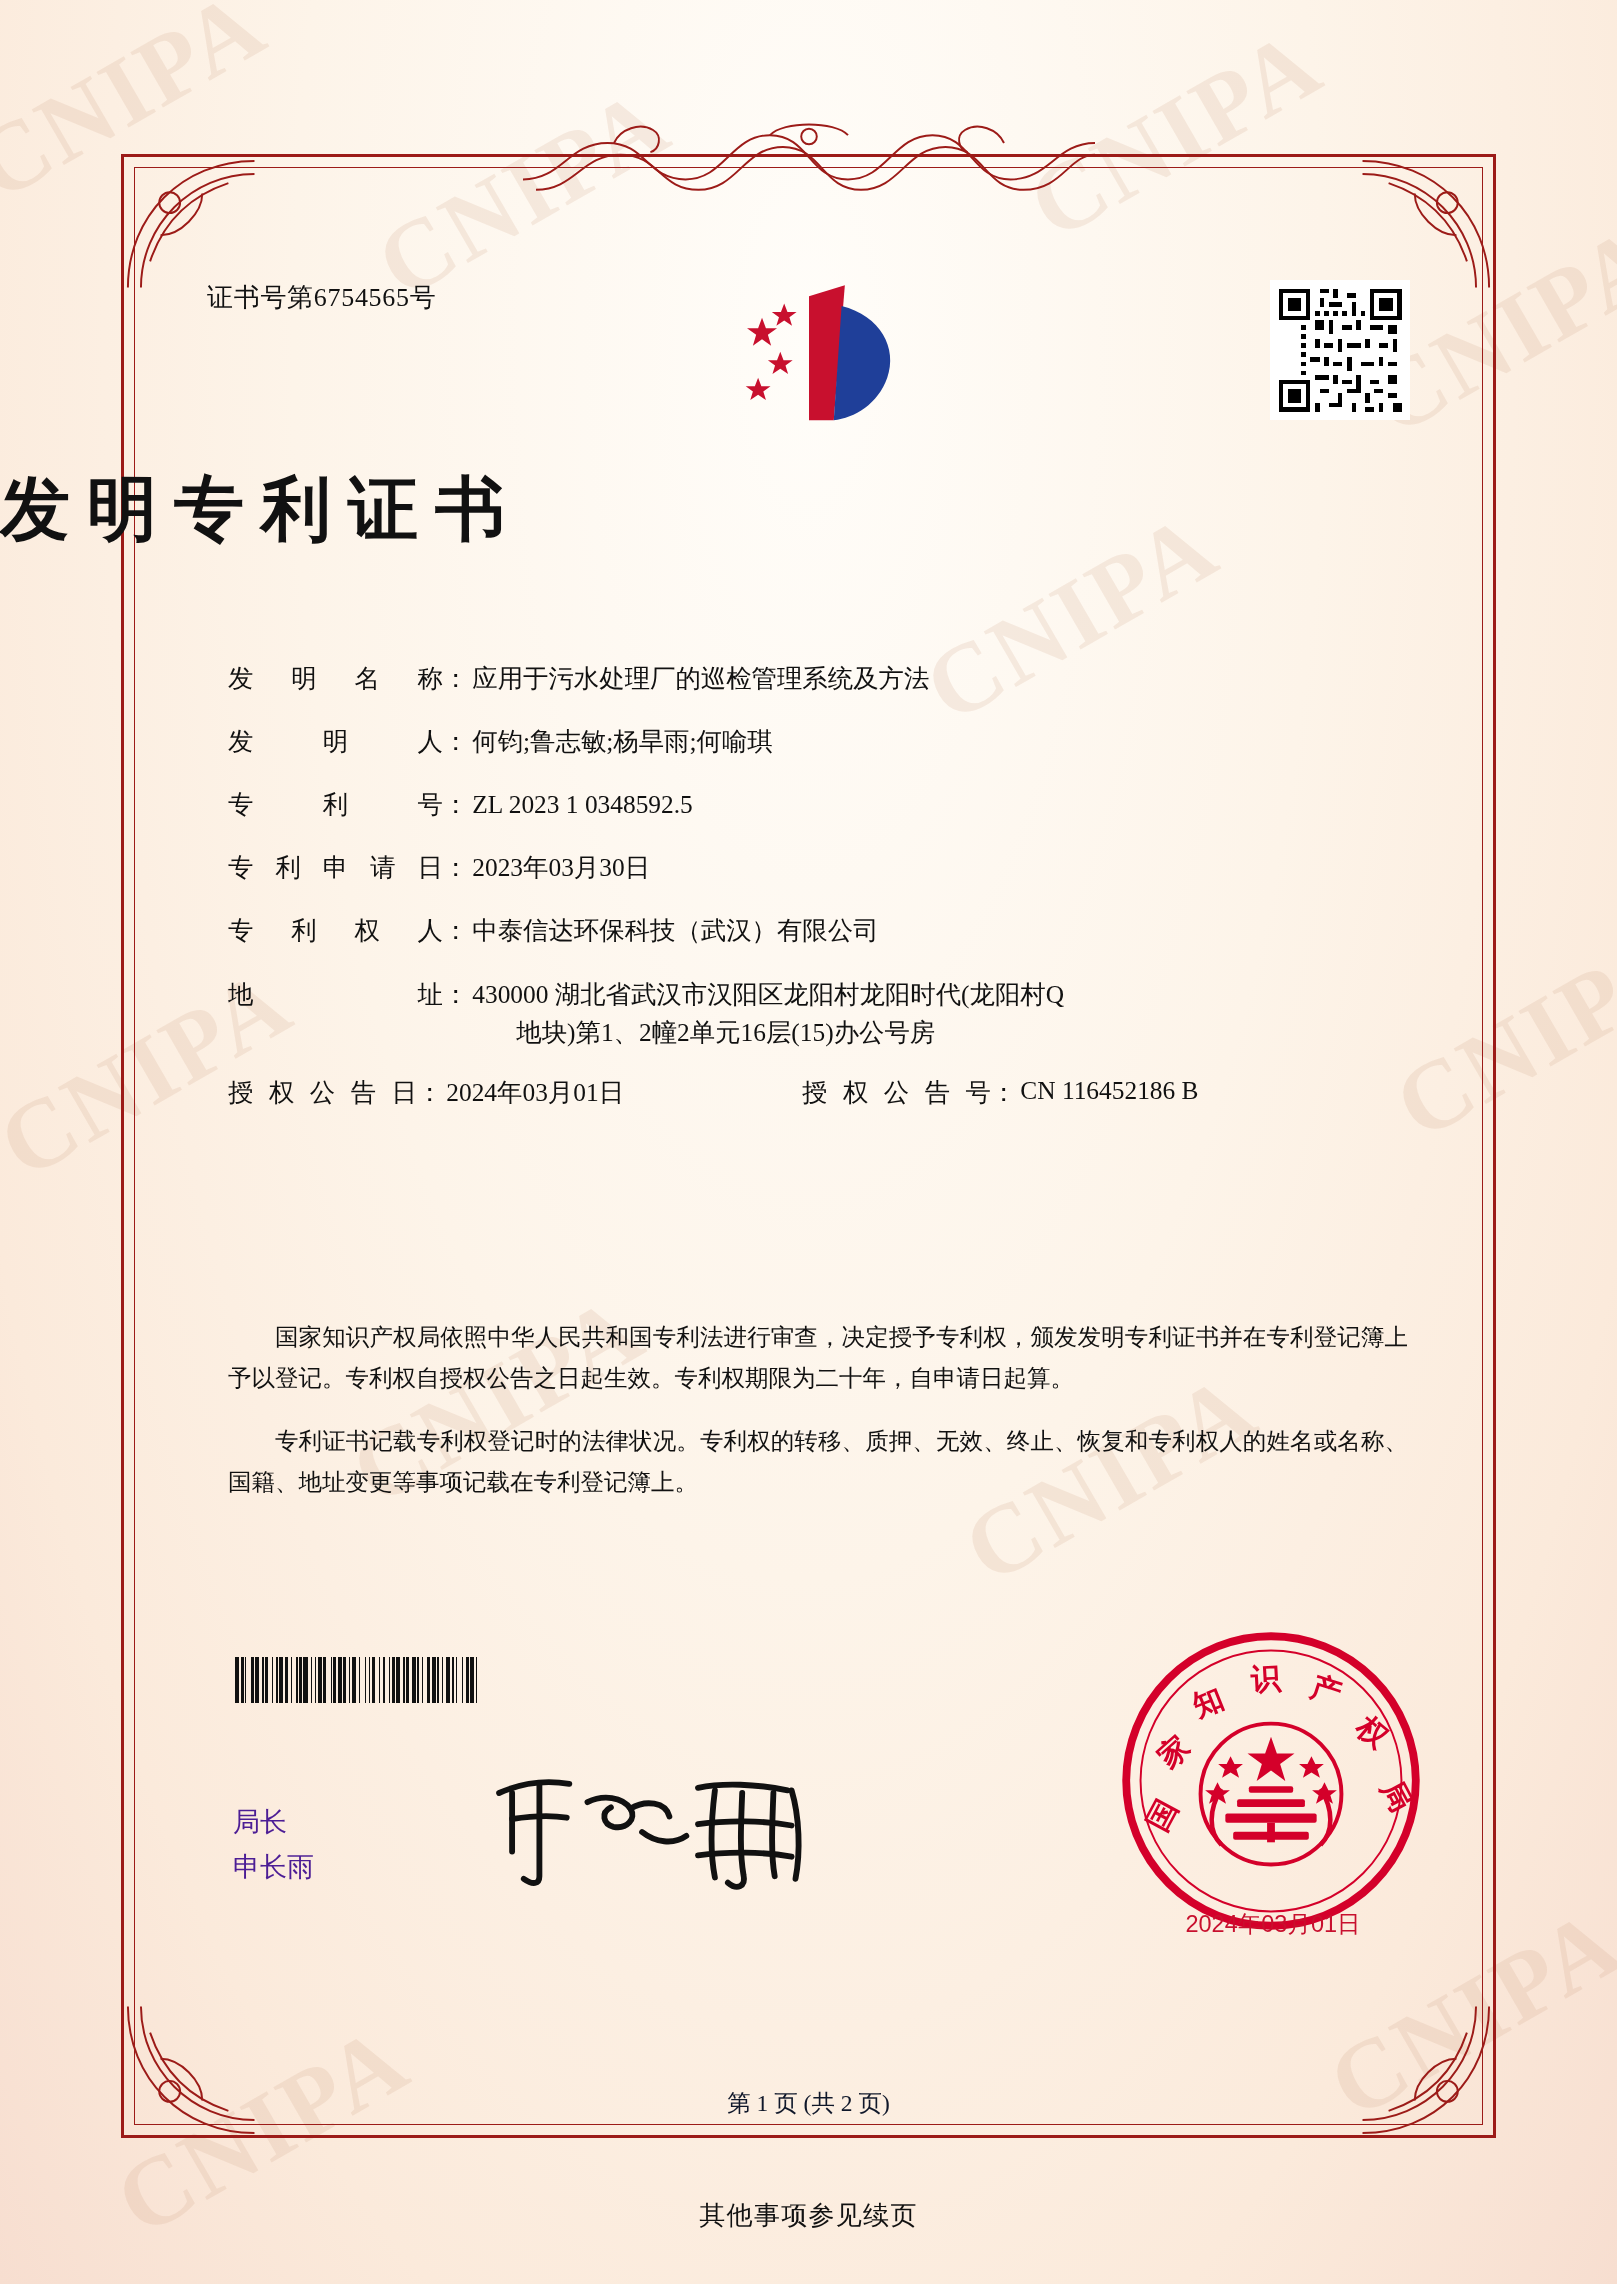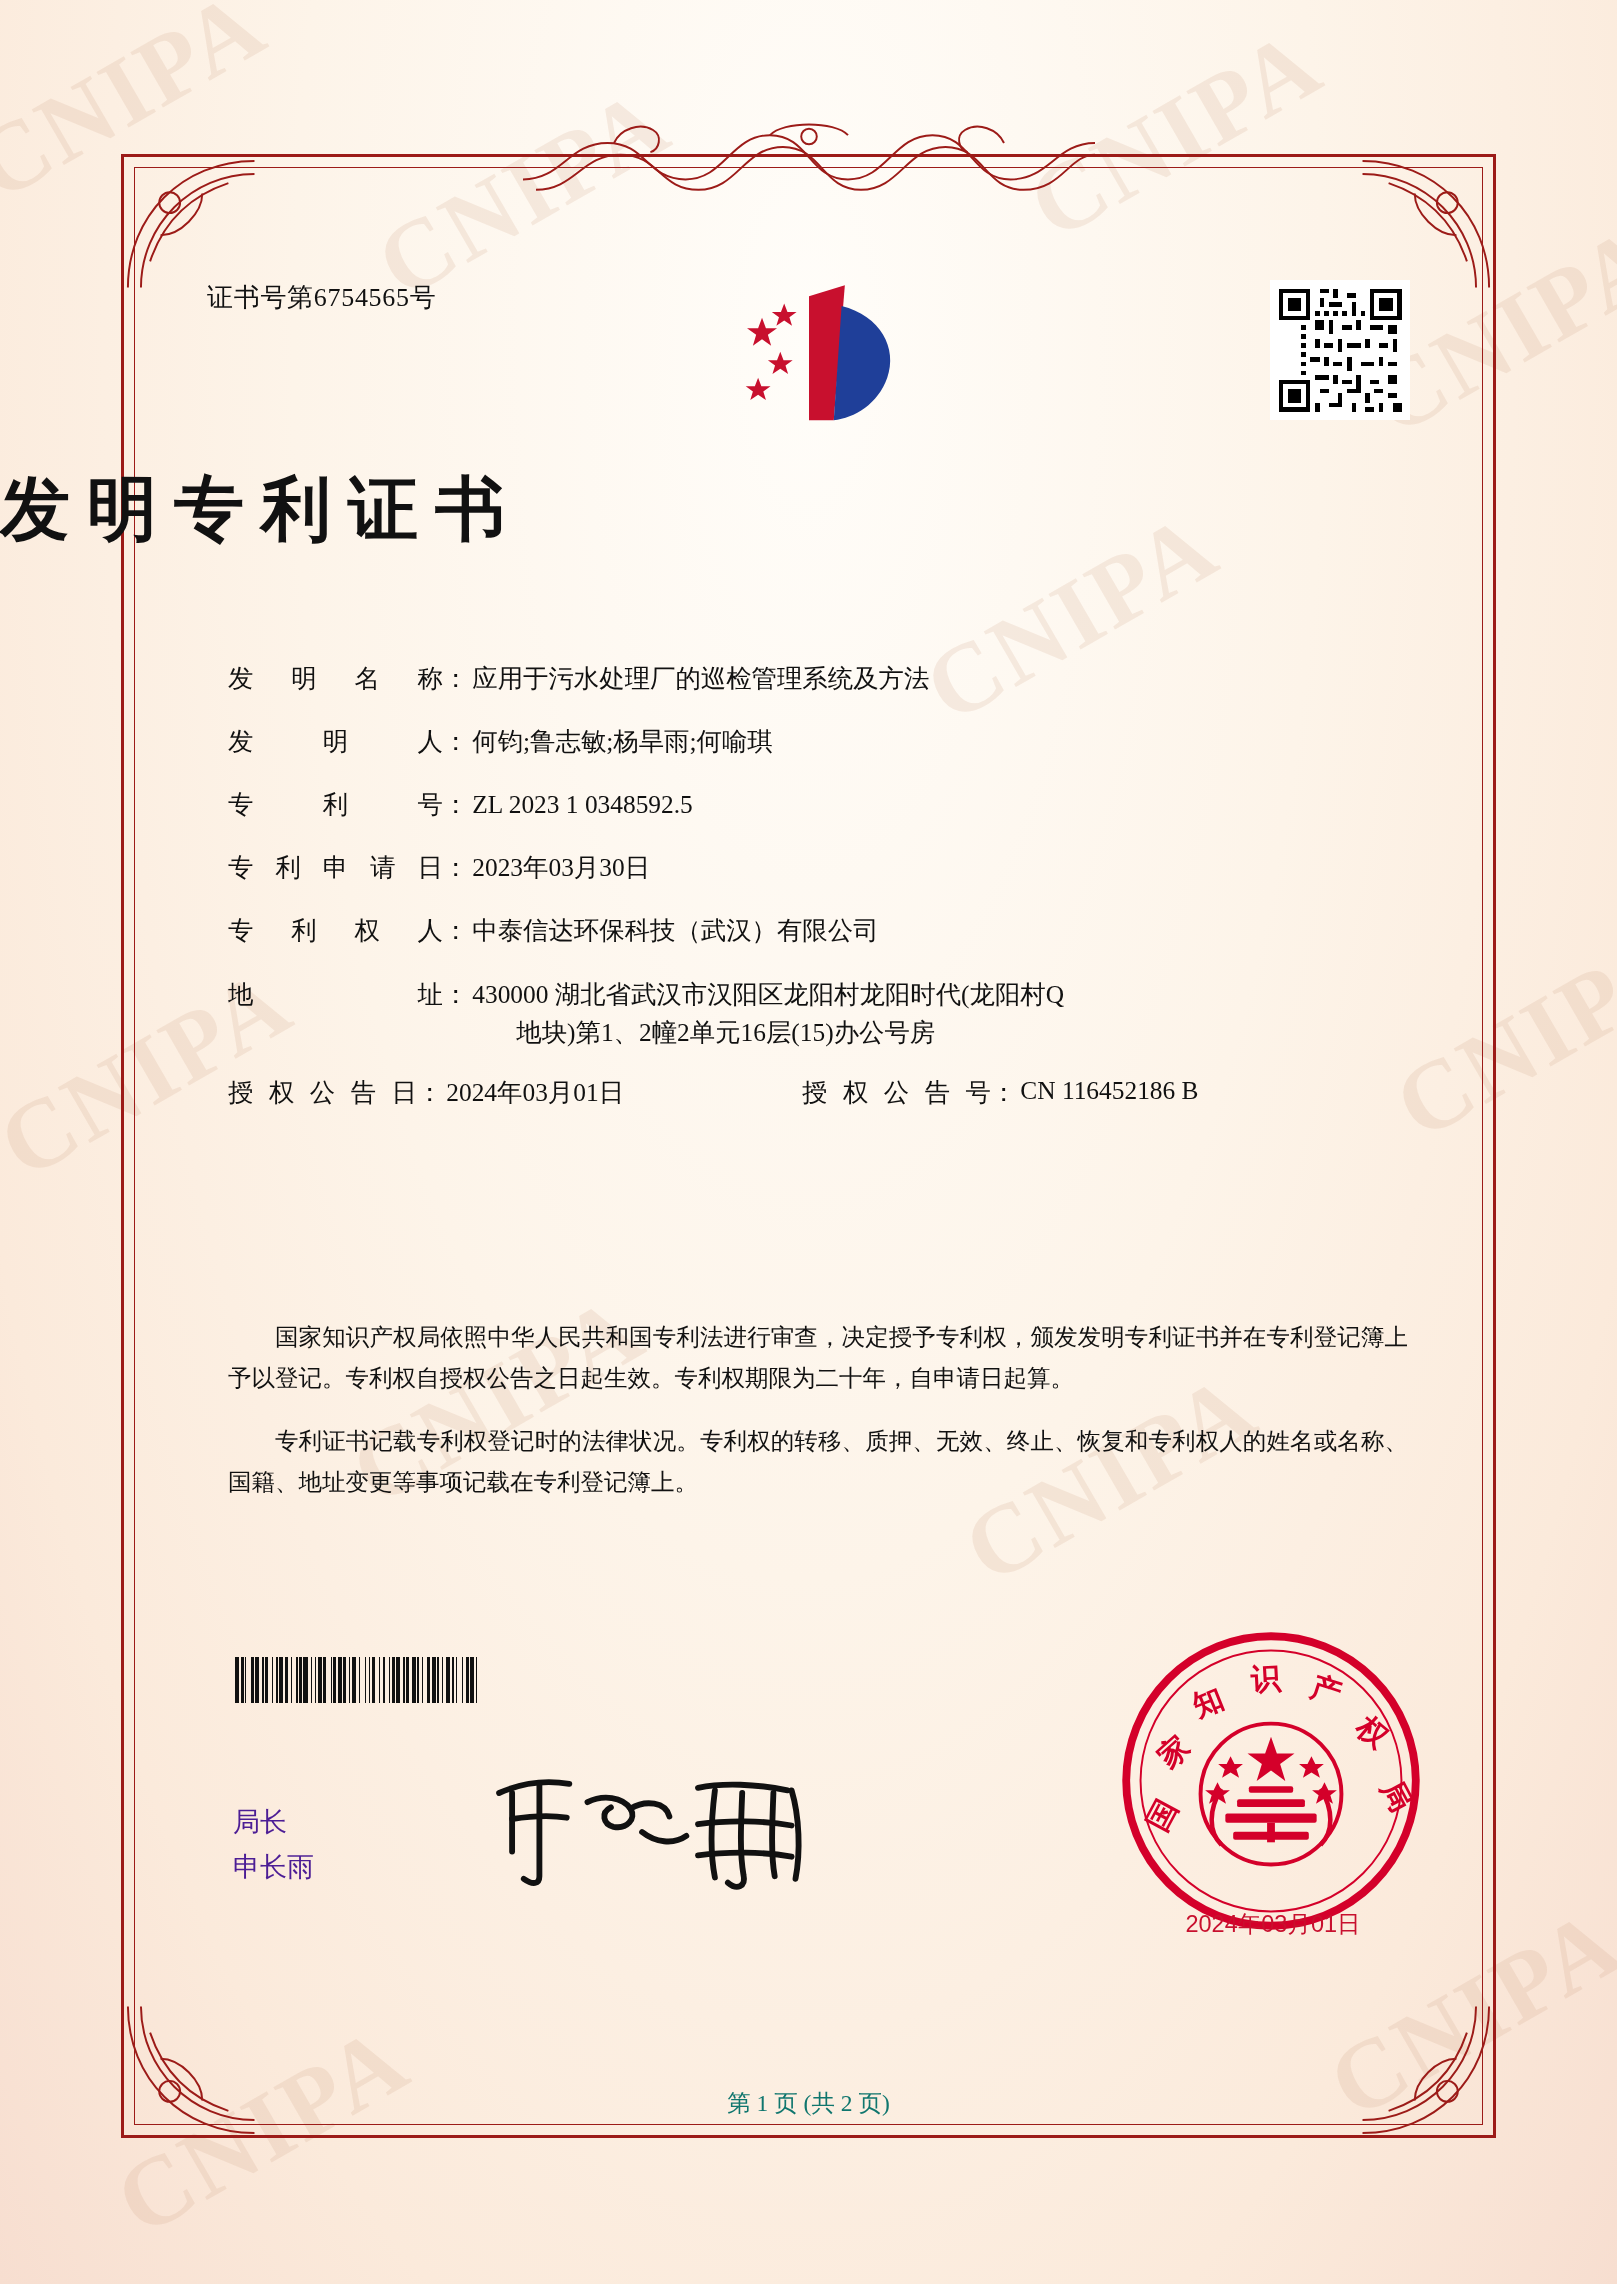--- a/index.html
+++ b/index.html
@@ -250,21 +250,21 @@
   }
 
   
   .page-num {
     position: absolute;
     left: 0;
     right: 0;
     top: 2087px;
     text-align: center;
     font-size: 23.5px;
-    color: #0f766e;
+    color: #0f172a;
   }
   .footer-note {
     position: absolute;
     left: 0;
     right: 0;
     top: 2198px;
     text-align: center;
     font-size: 26px;
     color: #111;
     letter-spacing: 1.3px;
@@ -685,14 +685,15 @@
         <rect x="-6" y="44" width="12" height="30"></rect>
         <rect x="-58" y="58" width="116" height="12" rx="3"></rect>
         <path d="M-76 -8 C-96 24 -96 58 -76 78" fill="none" stroke="#d4002a" stroke-width="7"></path>
         <path d="M76 -8 C96 24 96 58 76 78" fill="none" stroke="#d4002a" stroke-width="7"></path>
       </g>
     </g>
   </svg>
   <div class="seal-date">2024年03月01日</div>
 
   <div class="page-num">第 1 页 (共 2 页)</div>
+  <div class="footer-note">其他事项参见续页</div>
 </div>
 
 
 </body></html>

